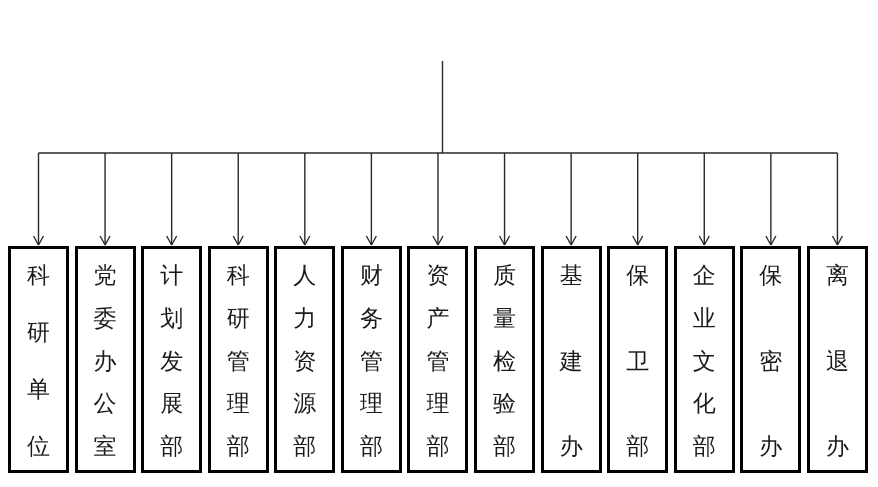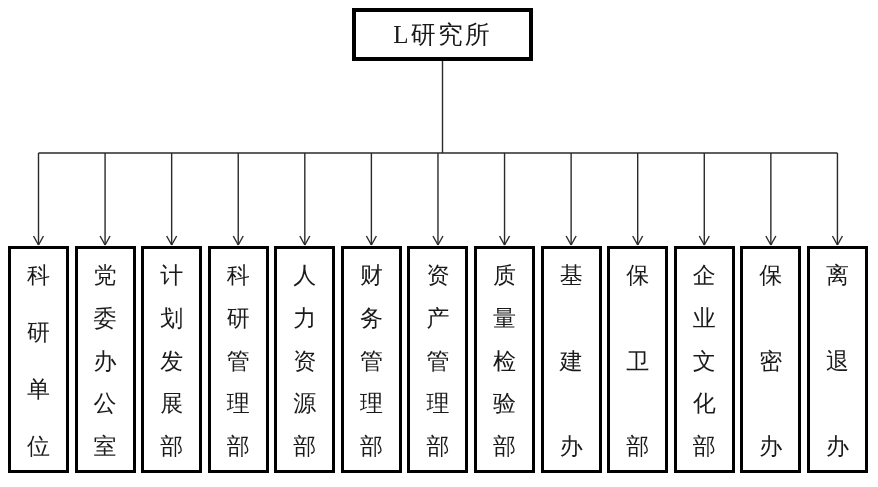--- a/index.html
+++ b/index.html
@@ -113,23 +113,20 @@
       <line x1="699.28125" y1="236" x2="704.28125" y2="245" stroke="#2a2a2a" stroke-width="1.4"></line>
       <line x1="709.28125" y1="236" x2="704.28125" y2="245" stroke="#2a2a2a" stroke-width="1.4"></line>
       <line x1="770.859375" y1="153" x2="770.859375" y2="245" stroke="#2a2a2a" stroke-width="1.4"></line>
       <line x1="765.859375" y1="236" x2="770.859375" y2="245" stroke="#2a2a2a" stroke-width="1.4"></line>
       <line x1="775.859375" y1="236" x2="770.859375" y2="245" stroke="#2a2a2a" stroke-width="1.4"></line>
       <line x1="837.4375" y1="153" x2="837.4375" y2="245" stroke="#2a2a2a" stroke-width="1.4"></line>
       <line x1="832.4375" y1="236" x2="837.4375" y2="245" stroke="#2a2a2a" stroke-width="1.4"></line>
       <line x1="842.4375" y1="236" x2="837.4375" y2="245" stroke="#2a2a2a" stroke-width="1.4"></line>
     </svg>
 
-  <div class="root-box">
-    <span class="root-label">L研究所</span>
-  </div>
 
   <div class="departments-row">
       <div class="dept-box">
         <div class="dept-char">科</div>
         <div class="dept-char">研</div>
         <div class="dept-char">单</div>
         <div class="dept-char">位</div>
       </div>
       <div class="dept-box">
         <div class="dept-char">党</div>

